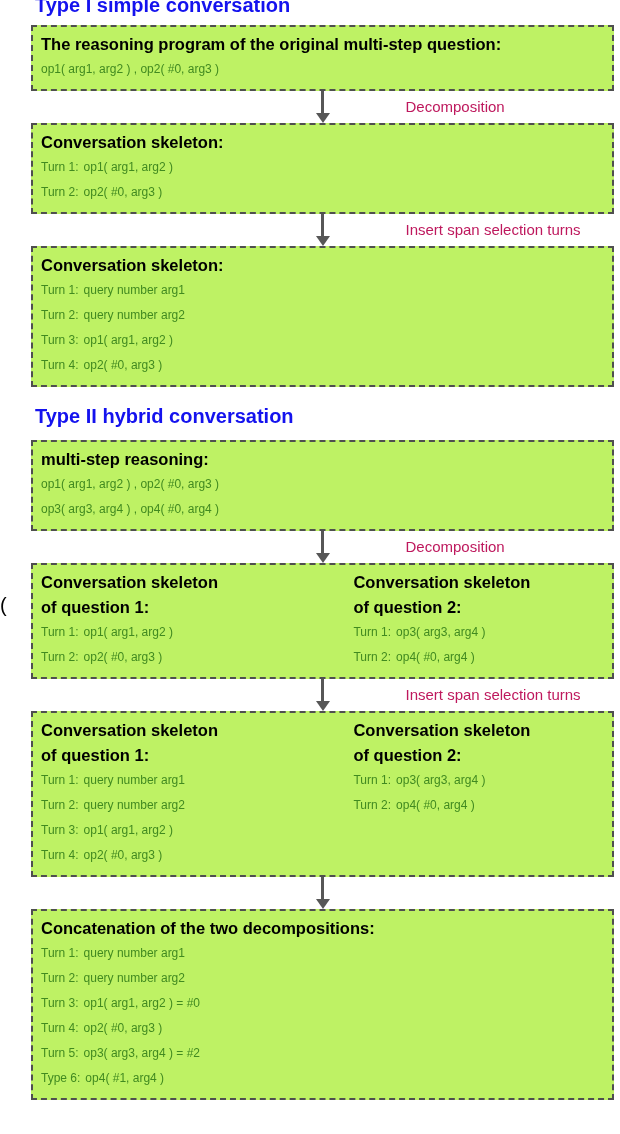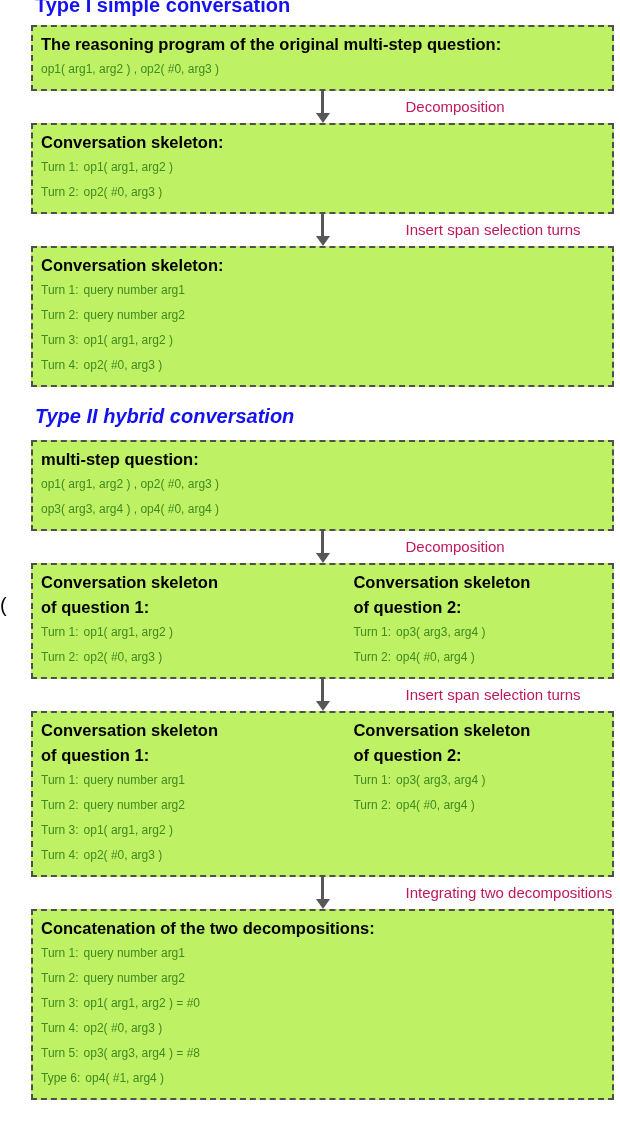--- a/index.html
+++ b/index.html
@@ -16,21 +16,21 @@
     padding: 0 6px 0 31px;
     overflow: hidden;
   }
   .section-title {
     font-size: 20px; font-weight: bold;
     color: #1412ee;
     margin: 0 0 8px 4px;
     line-height: 23px;
   }
   .section-title.first { margin-top: -6px; }
-  .section-title.second { margin-top: 18px; margin-bottom: 12px; font-style: italic; }
+  .section-title.second { margin-top: 18px; margin-bottom: 12px; }
   .box {
     border: 2px dashed #4f4f4f;
     padding: 5px 8px 7px 8px;
     background: #bef264;
   }
   .box-heading {
     font-size: 16.5px; font-weight: bold;
     color: #000; line-height: 25px;
   }
   .code, .turn {
@@ -119,21 +119,21 @@
       <span class="turn-label">Turn 3:</span><span class="turn-text">op1( arg1, arg2 )</span>
     </div>
     <div class="turn">
       <span class="turn-label">Turn 4:</span><span class="turn-text">op2( #0, arg3 )</span>
     </div>
   </div>
 
   <h2 class="section-title second">Type II hybrid conversation</h2>
 
   <div class="box">
-    <div class="box-heading">multi-step question:</div>
+    <div class="box-heading">multi-step reasoning:</div>
     <div class="code">op1( arg1, arg2 ) , op2( #0, arg3 )</div>
     <div class="code">op3( arg3, arg4 ) , op4( #0, arg4 )</div>
   </div>
 
   <div class="arrow-row">
     <div class="arrow">
       <div class="arrow-stem"></div>
       <div class="arrow-head"></div>
     </div>
     <div class="arrow-label">Decomposition</div>
@@ -197,38 +197,37 @@
         <span class="turn-label">Turn 2:</span><span class="turn-text">op4( #0, arg4 )</span>
       </div>
     </div>
   </div>
 
   <div class="arrow-row">
     <div class="arrow">
       <div class="arrow-stem"></div>
       <div class="arrow-head"></div>
     </div>
-    <div class="arrow-label">Integrating two decompositions</div>
   </div>
 
   <div class="box">
     <div class="box-heading">Concatenation of the two decompositions:</div>
     <div class="turn">
       <span class="turn-label">Turn 1:</span><span class="turn-text">query number arg1</span>
     </div>
     <div class="turn">
       <span class="turn-label">Turn 2:</span><span class="turn-text">query number arg2</span>
     </div>
     <div class="turn">
       <span class="turn-label">Turn 3:</span><span class="turn-text">op1( arg1, arg2 ) = #0</span>
     </div>
     <div class="turn">
       <span class="turn-label">Turn 4:</span><span class="turn-text">op2( #0, arg3 )</span>
     </div>
     <div class="turn">
-      <span class="turn-label">Turn 5:</span><span class="turn-text">op3( arg3, arg4 ) = #8</span>
+      <span class="turn-label">Turn 5:</span><span class="turn-text">op3( arg3, arg4 ) = #2</span>
     </div>
     <div class="turn">
       <span class="turn-label">Type 6:</span><span class="turn-text">op4( #1, arg4 )</span>
     </div>
   </div>
 
 </div>
 
 </body></html>

